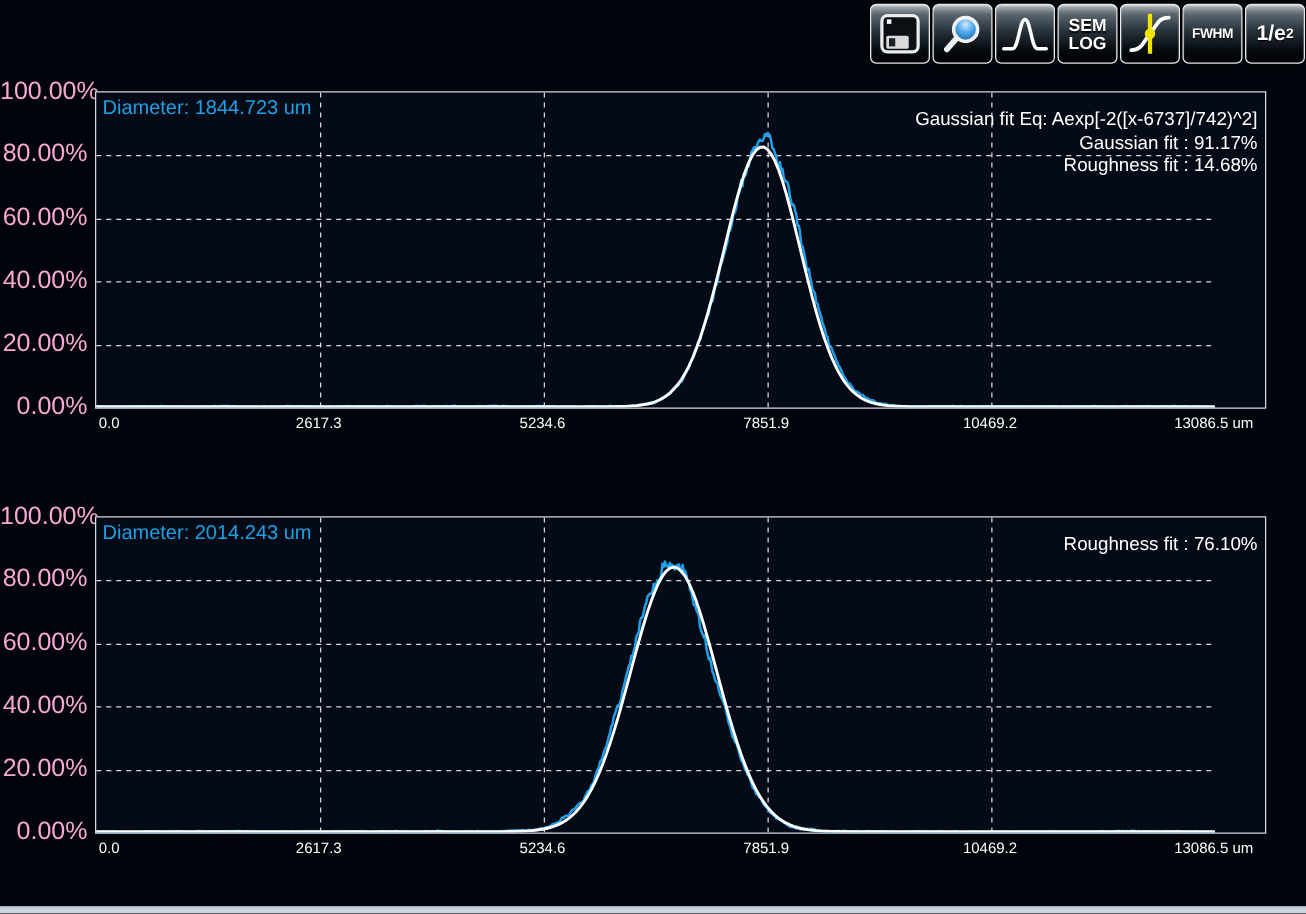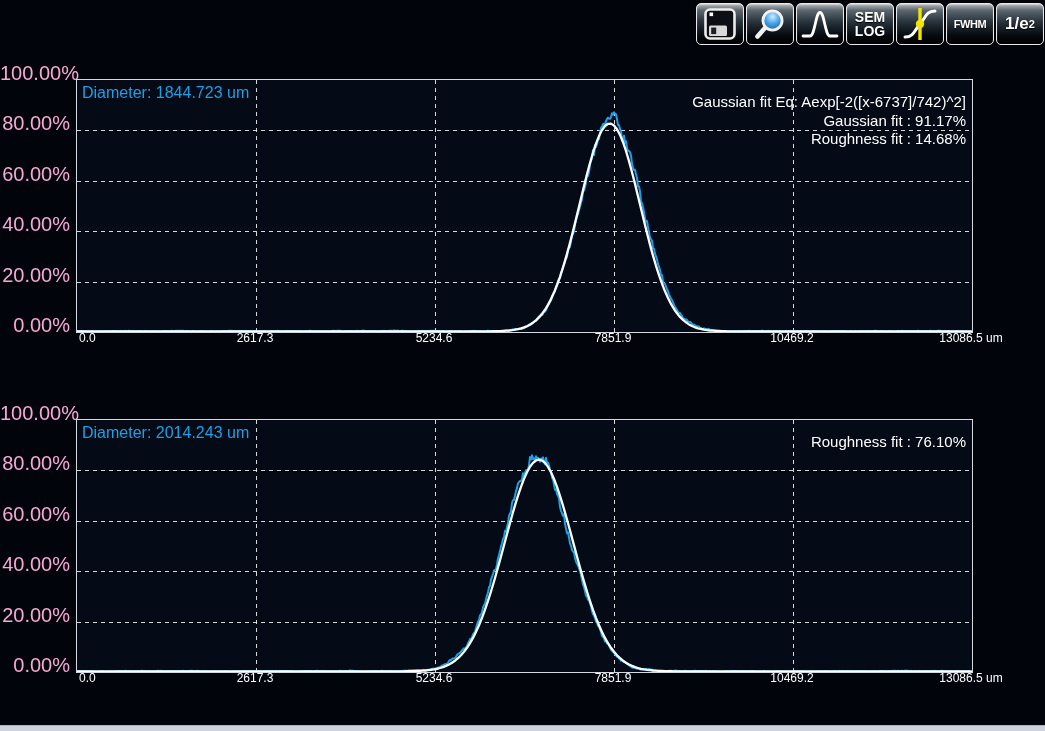--- a/index.html
+++ b/index.html
@@ -1,35 +1,35 @@
 <!DOCTYPE html>
 <html><head>
 <meta charset="utf-8">
 <style>
   html,body{margin:0;padding:0;background:#01040b;}
   .screen{position:relative;width:1045px;height:731px;background:#01040b;overflow:hidden;
           font-family:"Liberation Sans",sans-serif;}
 
   
   .toolbar{position:absolute;top:3px;right:1px;display:flex;gap:2px;}
-  .tbtn{width:48px;height:42px;padding:0;border:1px solid #e6eaee;border-radius:5px;
+  .tbtn{width:48px;height:48px;padding:0;border:1px solid #e6eaee;border-radius:5px;
         background:linear-gradient(180deg,#b4babf 0%,#5c666e 16%,#27323a 45%,#060b10 78%,#000 100%);
         box-shadow:inset 0 1px 1px rgba(255,255,255,.4),0 0 0 1px #000;
         display:flex;align-items:center;justify-content:center;
         color:#fff;font-family:"Liberation Sans",sans-serif;font-weight:bold;cursor:pointer;overflow:hidden;}
   .tbtn svg{display:block;}
   .tbtn .two{font-size:14px;line-height:14px;text-align:center;letter-spacing:0;text-shadow:0 1px 1px #000;}
   .tbtn .lbl{font-size:11px;letter-spacing:-.4px;text-shadow:0 1px 1px #000;}
   .tbtn .base{font-size:17px;text-shadow:0 1px 1px #000;}
   .tbtn sup{font-size:11px;text-shadow:0 1px 1px #000;}
 
   
   .chart{position:absolute;left:0;width:1045px;height:296px;}
-  .plot{position:absolute;left:76px;top:6px;width:895px;height:252px;
-        border:1px solid #d4d9e0;background:#050b16;}
+  .plot{position:absolute;left:76px;top:0;width:895px;height:252px;
+        border:1px solid #d4d9e0;background:#050b16;padding-left:40px;}
   .plot svg{position:absolute;left:0;top:0;}
   .diam{position:absolute;top:4px;left:5px;font-size:16px;color:#1E9FE6;white-space:nowrap;}
   .fitinfo{position:absolute;top:13px;right:6px;text-align:right;color:#fff;
            font-size:15px;line-height:18.5px;white-space:nowrap;}
   .ylabels{position:absolute;left:0;top:0;width:70px;height:252px;}
   .ylabels span{position:absolute;right:0;width:70px;height:18px;line-height:18px;
                 text-align:right;color:#f9a8d4;font-size:20px;}
   .xlabels{position:absolute;left:76px;top:258px;width:895px;height:18px;}
   .xlabels span{position:absolute;top:0;color:#fff;font-size:12px;white-space:nowrap;}
   .xlabels .cx{transform:translateX(-50%);}

